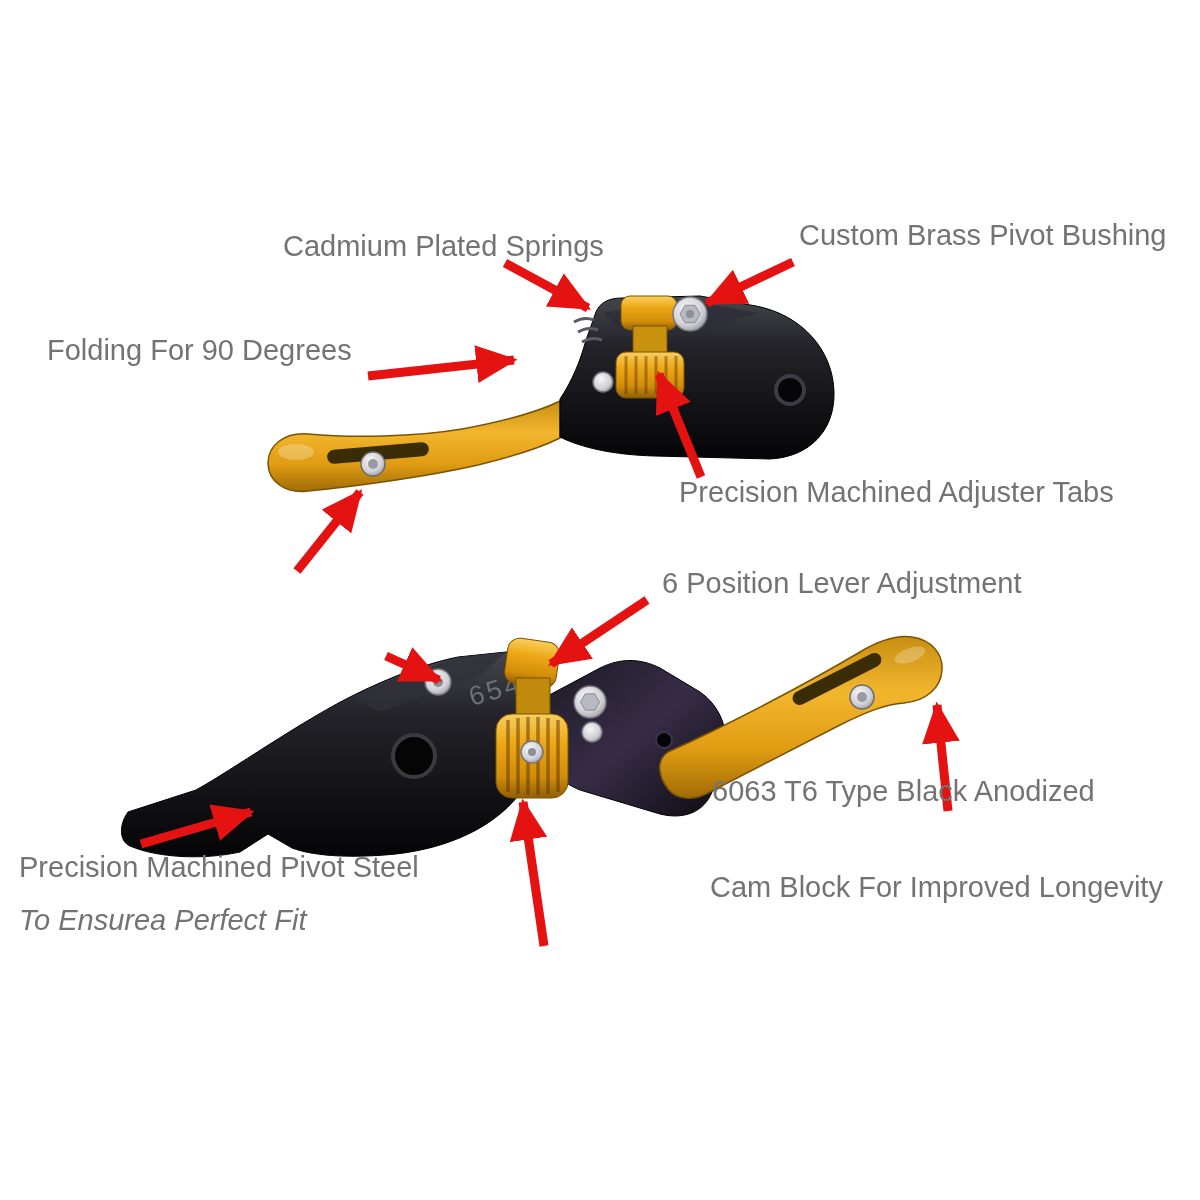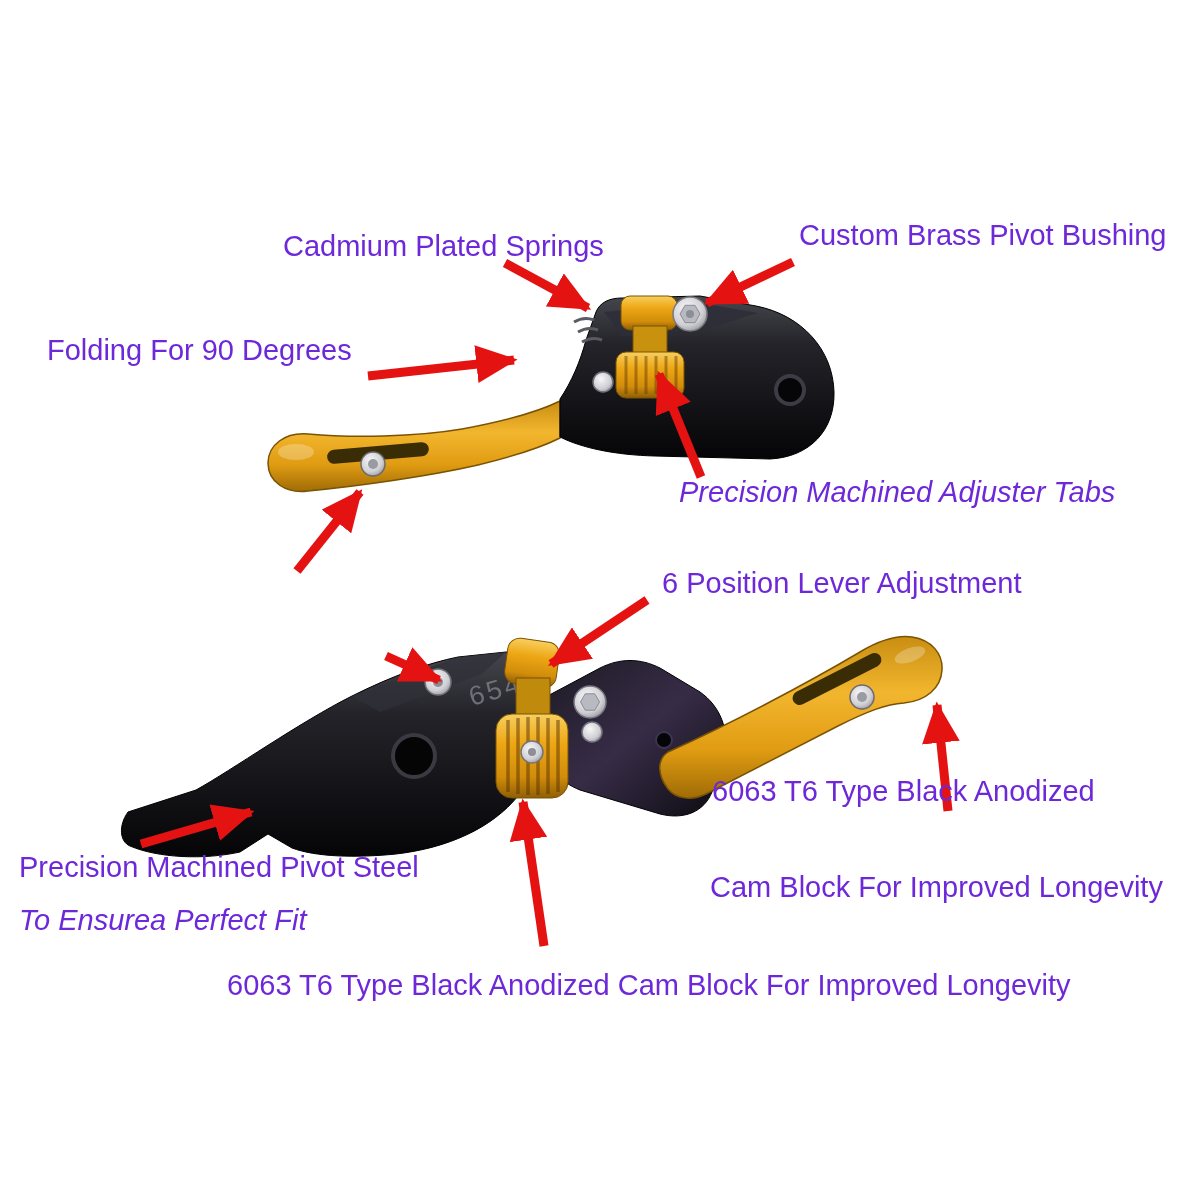--- a/index.html
+++ b/index.html
@@ -8,28 +8,28 @@
     width:1200px;height:1200px;
     background:#ffffff;
     overflow:hidden;
     font-family:"Liberation Sans", sans-serif;
   }
   .art{position:absolute;left:0;top:0;width:1200px;height:1200px;}
   .label{
     position:absolute;
     font-size:29px;
     line-height:1.15;
-    color:#6d28d9;
+    color:#737373;
     white-space:nowrap;
     text-align:center;
   }
   #lbl-cadmium      {left:283px; top:230px;}
   #lbl-brass        {left:799px; top:219px;}
   #lbl-folding      {left:47px;  top:334px;}
-  #lbl-adjuster-tabs{left:679px; top:476px;font-style:italic;}
+  #lbl-adjuster-tabs{left:679px; top:476px;}
   #lbl-adj-length   {left:49px;  top:544px;}
   #lbl-6pos         {left:662px; top:567px;}
   #lbl-stainless    {left:27px;  top:636px;}
   #lbl-pivot1       {left:19px;  top:851px;}
   #lbl-pivot2       {left:19px;  top:904px;font-style:italic;}
   #lbl-cam-r1       {left:712px; top:775px;}
   #lbl-cam-r2       {left:710px; top:871px;}
   #lbl-cam-bottom   {left:227px; top:969px;}
 </style>
 </head>
@@ -210,15 +210,14 @@
 
   <div class="label" id="lbl-cadmium">Cadmium Plated Springs</div>
   <div class="label" id="lbl-brass">Custom Brass Pivot Bushing</div>
   <div class="label" id="lbl-folding">Folding For 90 Degrees</div>
   <div class="label" id="lbl-adjuster-tabs">Precision Machined Adjuster Tabs</div>
   <div class="label" id="lbl-6pos">6 Position Lever Adjustment</div>
   <div class="label" id="lbl-pivot1">Precision Machined Pivot Steel</div>
   <div class="label" id="lbl-pivot2">To Ensurea Perfect Fit</div>
   <div class="label" id="lbl-cam-r1">6063 T6 Type Black Anodized</div>
   <div class="label" id="lbl-cam-r2">Cam Block For Improved Longevity</div>
-  <div class="label" id="lbl-cam-bottom">6063 T6 Type Black Anodized Cam Block For Improved Longevity</div>
 
 </div>
 
 </body></html>

